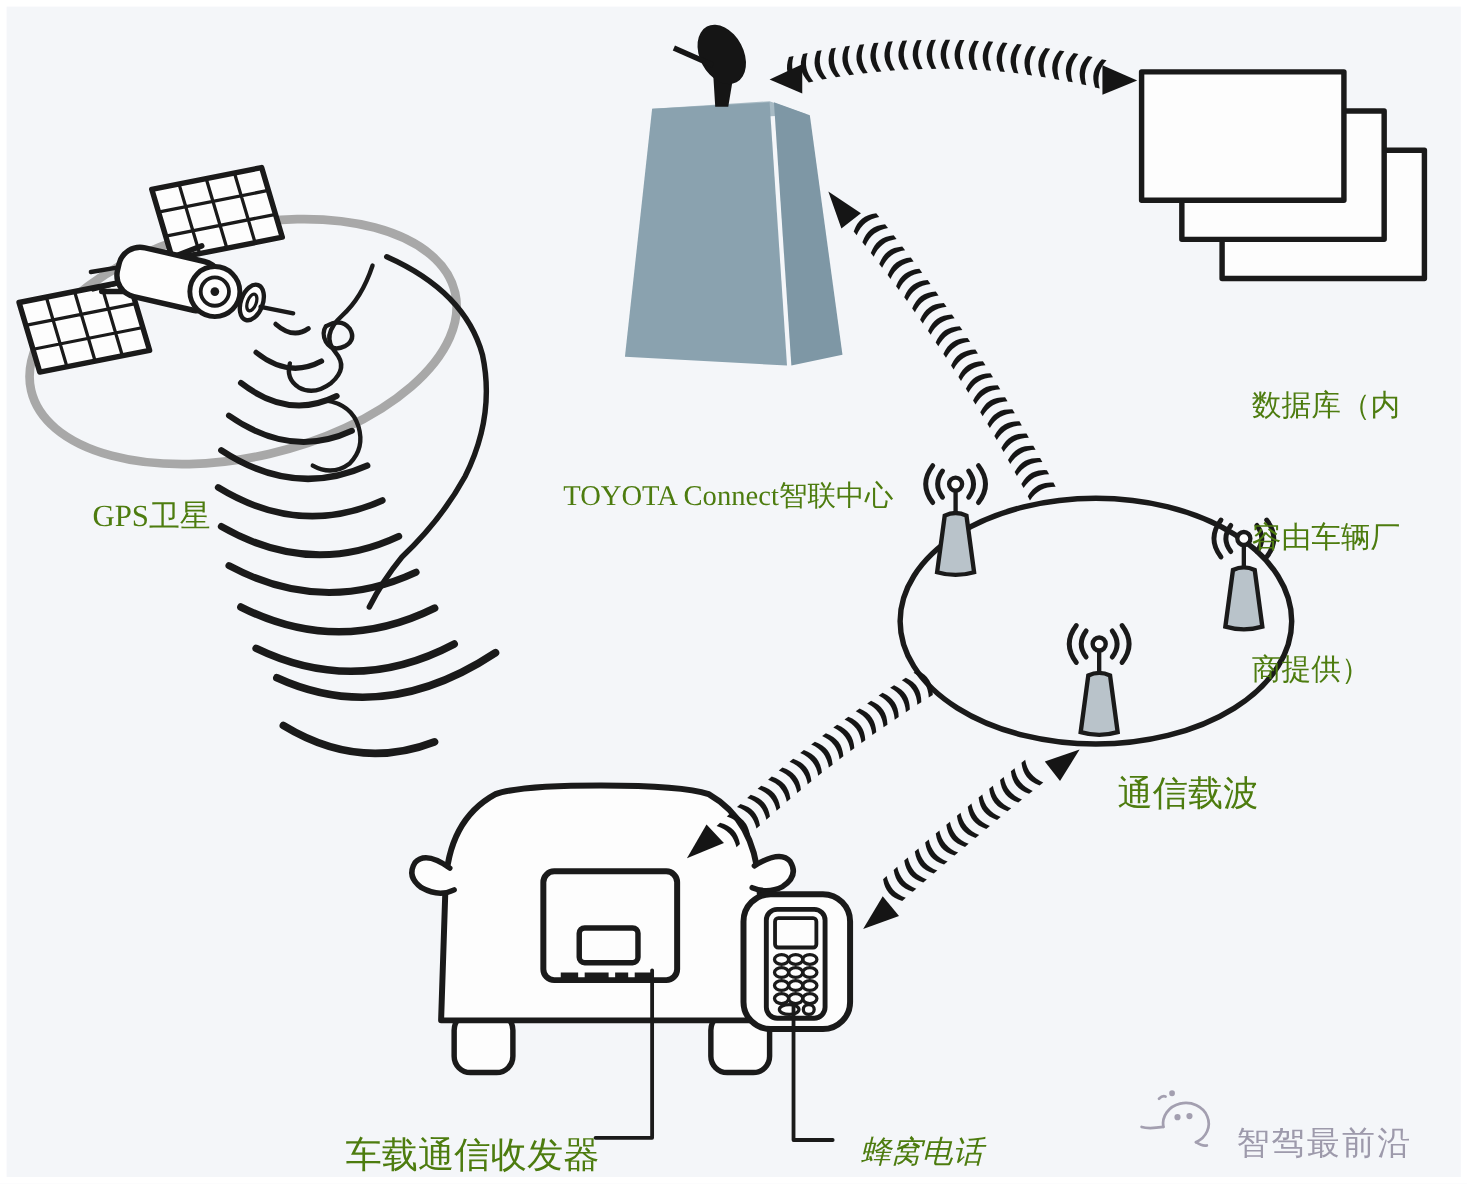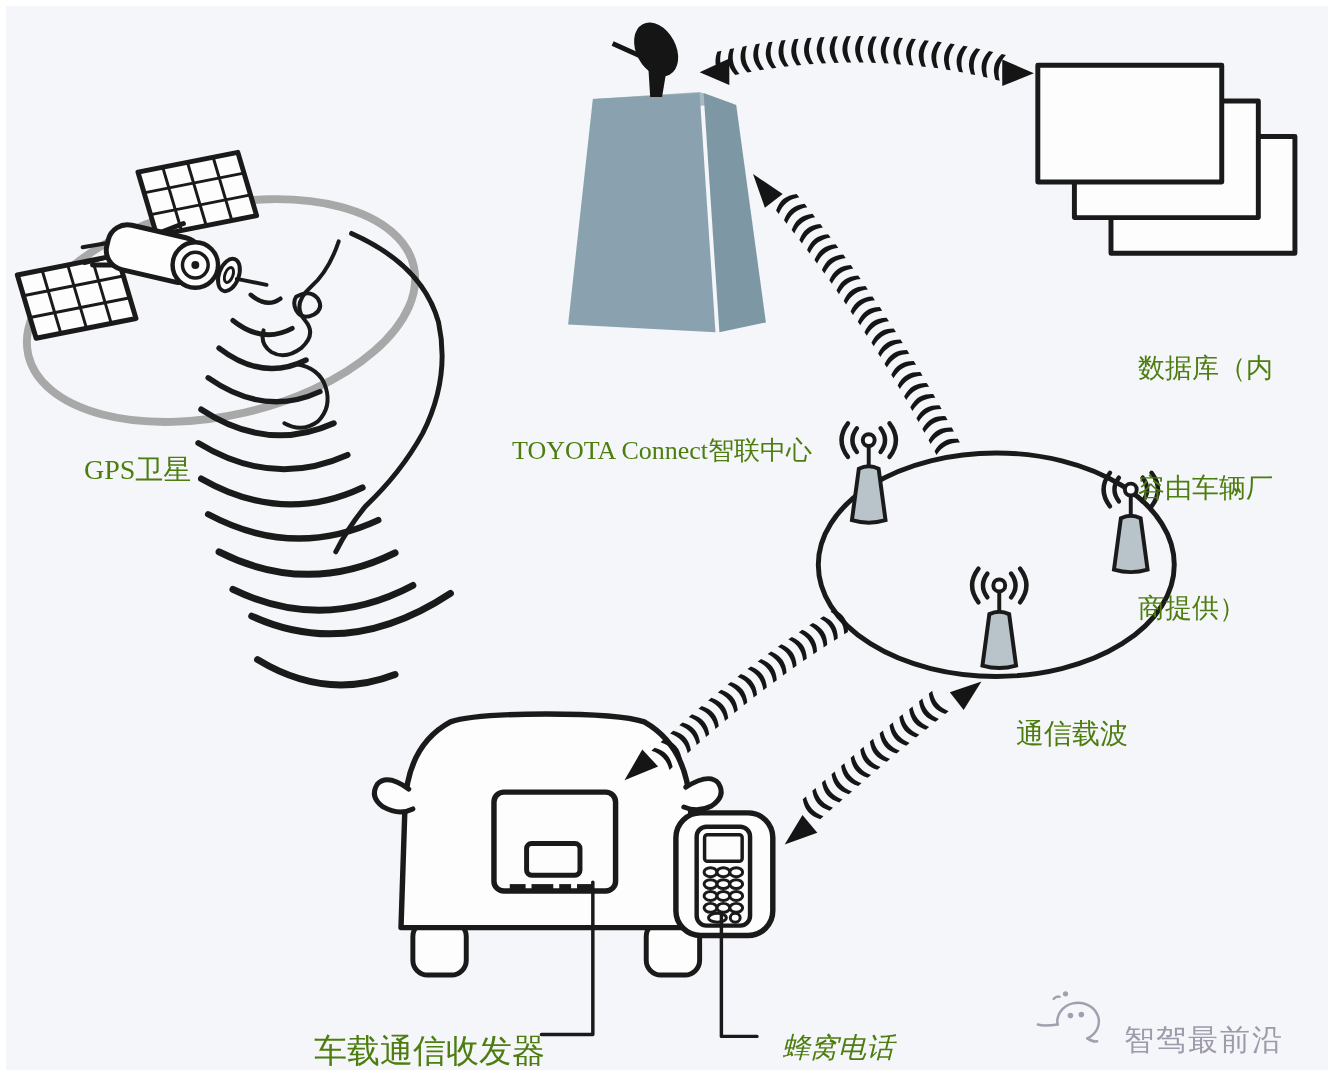--- a/index.html
+++ b/index.html
@@ -7,21 +7,21 @@
     position:relative;width:1334px;height:1076px;overflow:hidden;
     background:var(--background,#f4f6f9);
     border:6px solid #ffffff;box-sizing:border-box;
     font-family:"Liberation Serif","DejaVu Serif",serif;
   }
   #art{position:absolute;left:0;top:0;width:100%;height:100%;}
   .lbl{position:absolute;color:#4d7c0f;white-space:pre;line-height:1.42;}
   .lbl-gps{left:78px;top:424px;font-size:28px;margin-top:20px;}
   .lbl-center{left:506px;top:355px;font-size:26px;line-height:36px;text-align:center;}
   .lbl-db{left:1132px;top:262px;font-size:27px;line-height:40px;}
-  .lbl-carrier{left:1010px;top:708px;font-size:28px;}
+  .lbl-carrier{left:1010px;top:693px;font-size:32px;}
   .lbl-transceiver{left:308px;top:1022px;font-size:33px;}
   .lbl-phone{left:776px;top:1022px;font-size:28px;font-style:italic;}
   .lbl-watermark{left:1118px;top:1013px;font-size:30px;color:var(--watermark,#8f8a9e);
     letter-spacing:2px;opacity:.85;font-family:Liberation Sans, sans-serif;}
   .stroke{stroke:#1a1a1a;fill:none;stroke-linecap:round;stroke-linejoin:round;}
   .fillwhite{fill:#fdfdfd;}
   .wavetext{font-family:"DejaVu Sans",sans-serif;font-weight:bold;font-size:30px;
     letter-spacing:-1px;fill:#151515;}
 </style>
 </head>

